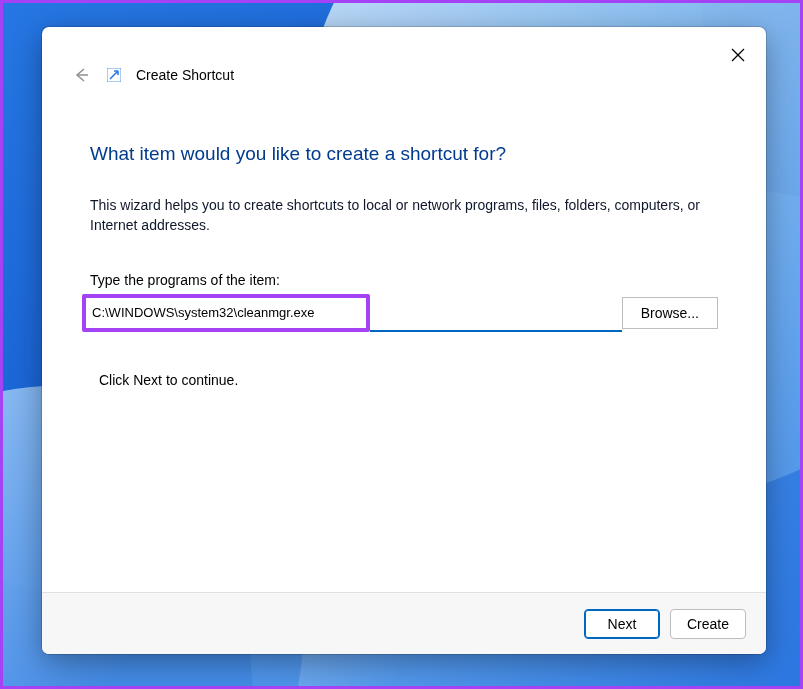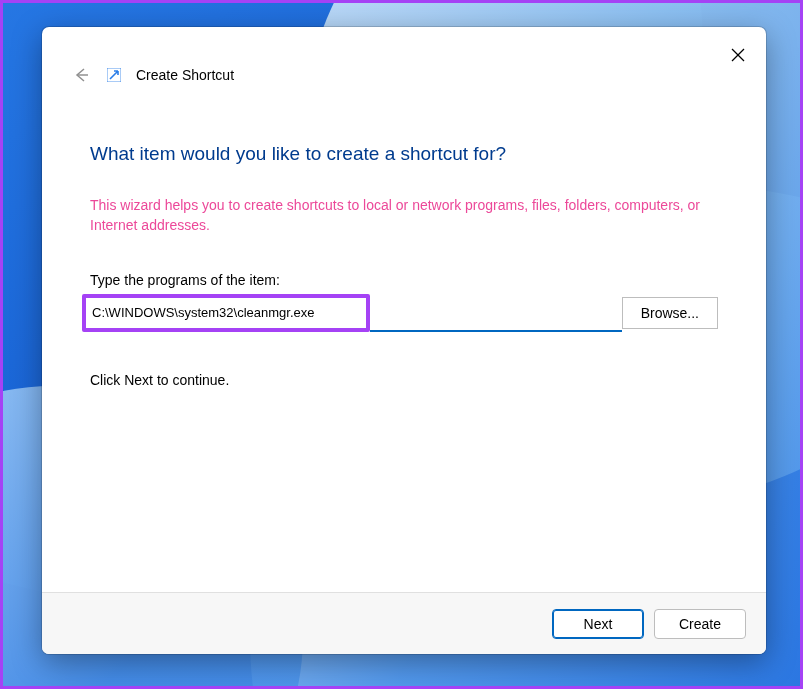--- a/index.html
+++ b/index.html
@@ -90,21 +90,21 @@
     }
     .main-heading {
       color: #003b8e;
       font-size: 19px;
       font-weight: 400;
       margin-bottom: 30px;
       margin-top: 20px;
     }
     .wizard-desc {
       font-size: 14px;
-      color: #ec4899;
+      color: #0f172a;
       line-height: 1.45;
       margin-bottom: 36px;
     }
     .field-label {
       font-size: 14px;
       color: #000;
       margin-bottom: 6px;
     }
     .input-row {
       display: flex;
@@ -147,36 +147,37 @@
       background: #ffffff;
       border: 1px solid #bdbdbd;
       border-radius: 0;
       cursor: pointer;
       font-family: "Segoe UI", Tahoma, sans-serif;
       color: #000;
     }
     .continue-text {
       font-size: 14px;
       color: #000;
+      margin-left: 9px;
     }
     .footer {
       height: 62px;
       border-top: 1px solid #e0e0e0;
       background: #f7f7f7;
       display: flex;
       align-items: center;
       justify-content: flex-end;
       padding: 0 20px;
       gap: 10px;
       border-bottom-left-radius: 7px;
       border-bottom-right-radius: 7px;
     }
     .footer-btn {
       height: 30px;
-      width: 92px;
+      width: 76px;
       font-size: 14px;
       background: #ffffff;
       border: 1px solid #bdbdbd;
       border-radius: 4px;
       cursor: pointer;
       font-family: "Segoe UI", Tahoma, sans-serif;
       color: #000;
     }
     .footer-btn.primary {
       border: 1px solid #0067c0;

